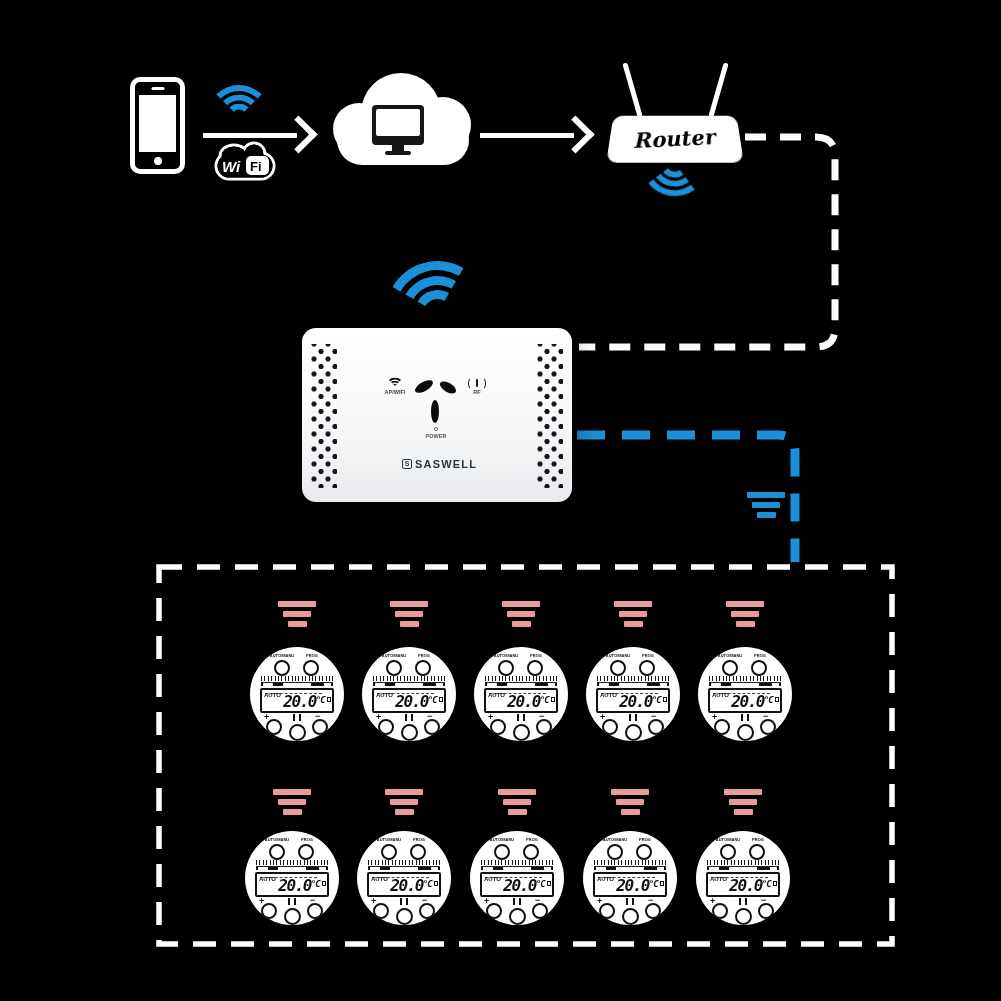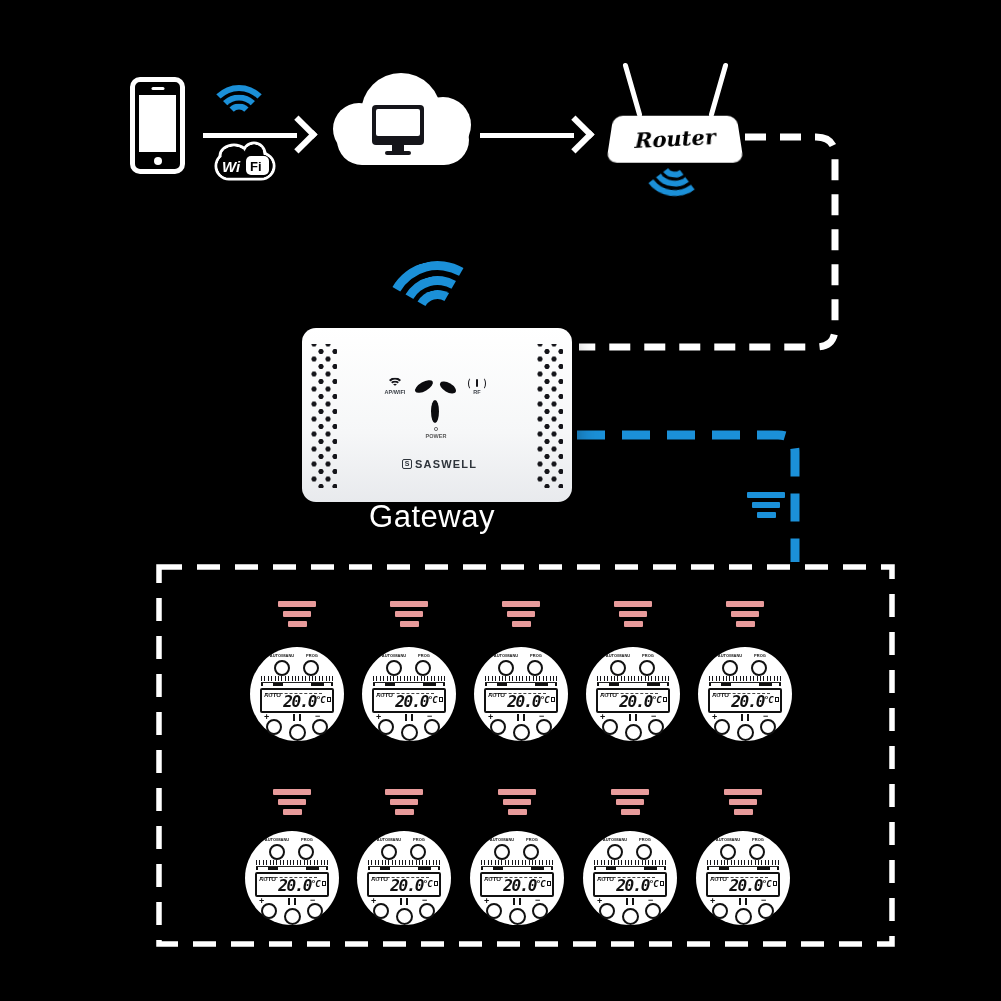--- a/index.html
+++ b/index.html
@@ -251,21 +251,20 @@
 
     <span class="pwr-dot"></span>
     <span class="gw-lbl" style="left:109px;top:105px;width:50px;color:#555;">POWER</span>
 
     <div class="brand">
       <span class="glyph">S</span>
       <span class="txt">SASWELL</span>
     </div>
   </div>
 
-  <div class="gateway-caption">Gateway</div>
 
   <div class="sigbars sig-blue">
       <i></i>
       <i></i>
       <i></i>
     </div>
 
 <div class="sigbars sig-pink" style="left: 277px; top: 601px;">
       <i></i>
       <i></i>

